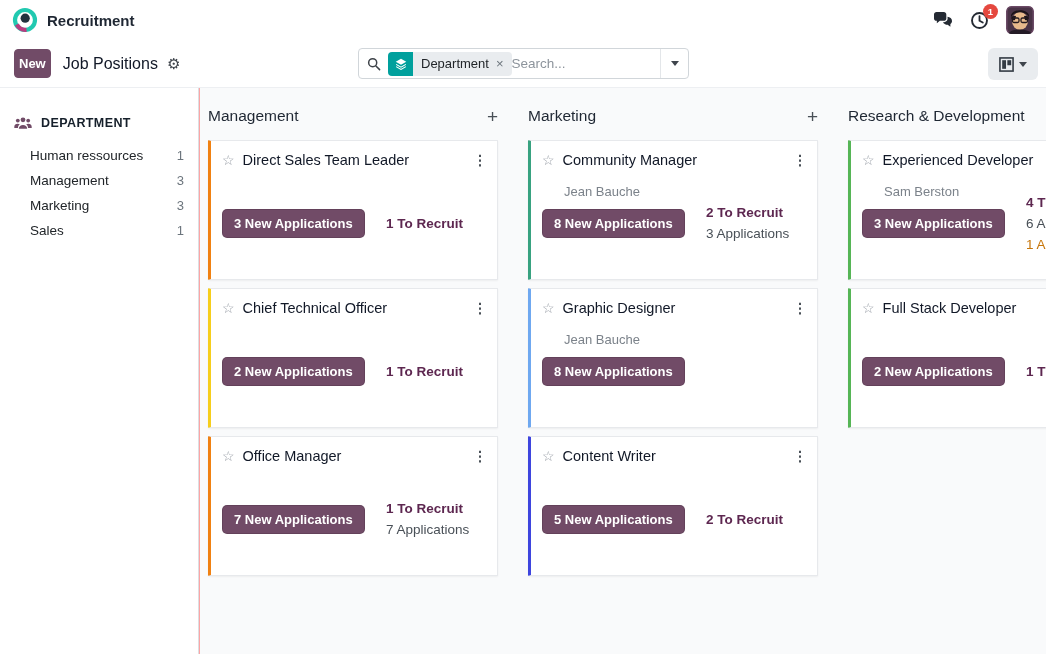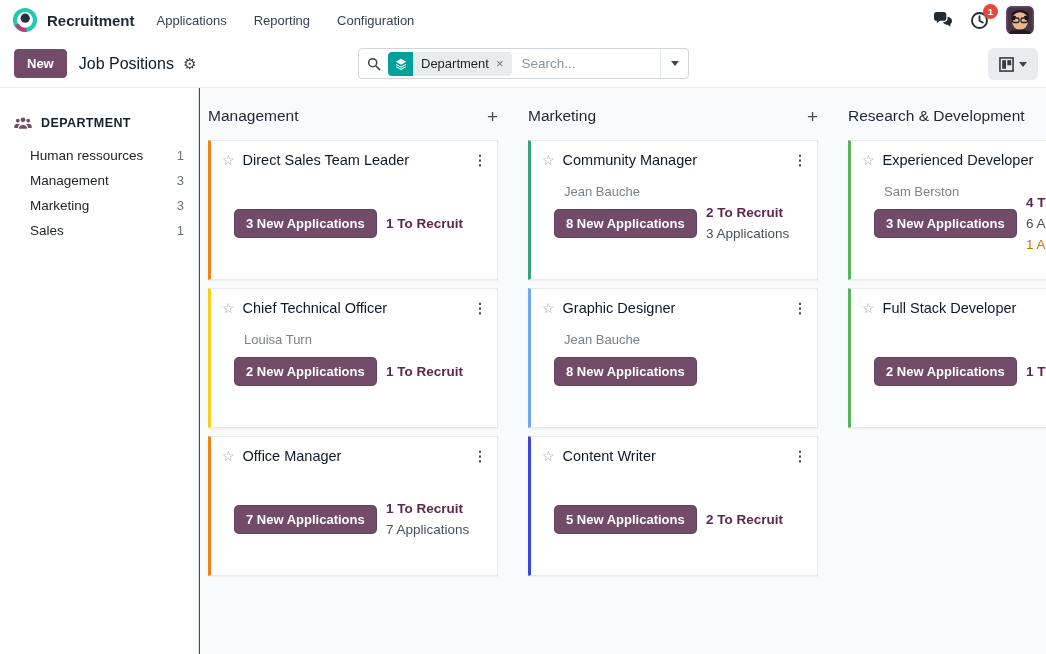--- a/index.html
+++ b/index.html
@@ -1,41 +1,41 @@
 <!DOCTYPE html>
 <html style="--primary: #714B67; --facet: #00A09D; --badge_red: #E5483F; --recruit: #5D2750; --warning: #C7760A; --selected_bg: #EBF1F0; --logo_teal: #21C9B0; --logo_magenta: #B83D7F; --logo_dark: #22313D;"><head>
 <meta charset="utf-8">
 <style>
   html,body{margin:0;padding:0;}
   body{font-family:"Liberation Sans",sans-serif;background:#fff;}
-  .viewport{position:relative;width:1046px;height:654px;overflow:hidden;background:#1d4ed8;}
+  .viewport{position:relative;width:1046px;height:654px;overflow:hidden;background:#fca5a5;}
 
   
   .navbar{position:absolute;top:0;left:0;right:0;height:40px;background:#fff;display:flex;align-items:center;padding:0 12px;box-sizing:border-box;}
   .brand{display:flex;align-items:center;gap:9px;margin-right:22px;}
   .app-name{font-size:15px;font-weight:600;color:#1f2733;}
   .nav-menus{display:flex;gap:27px;}
   .nav-menu{font-size:13px;color:#374151;cursor:pointer;}
   .nav-right{margin-left:auto;display:flex;align-items:center;gap:17px;}
   .icon-btn{position:relative;display:flex;align-items:center;cursor:pointer;}
   .badge{position:absolute;top:-7px;right:-9px;min-width:15px;height:15px;border-radius:8px;background:var(--badge_red);color:#fff;font-size:9.5px;font-weight:700;display:flex;align-items:center;justify-content:center;padding:0 3px;box-sizing:border-box;}
   .avatar{width:28px;height:28px;border-radius:5px;overflow:hidden;display:block;}
 
   
   .control{position:absolute;top:40px;left:0;right:0;height:48px;background:#fff;display:flex;align-items:center;padding:0 14px;box-sizing:border-box;border-bottom:1px solid #edeff2;}
-  .new-btn{background:var(--primary);color:#fff;border:1px solid var(--primary);border-radius:4px;font-size:13px;font-weight:700;padding:6px 12px;cursor:pointer;font-family:inherit;}
+  .new-btn{background:var(--primary);color:#fff;border:1px solid var(--primary);border-radius:4px;font-size:13px;font-weight:700;padding:6px 4px;cursor:pointer;font-family:inherit;}
   .view-title{font-size:16px;color:#111827;margin-left:12px;}
   .gear{font-size:15px;color:#3f454c;margin-left:9px;cursor:pointer;}
 
   .searchbar{position:absolute;left:358px;top:48px;width:331px;height:31px;border:1px solid #d1d6da;border-radius:4px;background:#fff;display:flex;align-items:center;padding-left:8px;box-sizing:border-box;}
   .facet{display:flex;height:24px;border-radius:4px;overflow:hidden;margin-left:7px;flex:none;}
   .facet-icon{width:25px;background:var(--facet);display:flex;align-items:center;justify-content:center;}
   .facet-label{background:#e9ecef;display:flex;align-items:center;gap:7px;padding:0 8px;font-size:13px;color:#212529;}
   .facet-x{font-size:13px;color:#6c757d;cursor:pointer;}
-  .search-ph{margin-left:10px;font-size:13.5px;color:#8d949c;}
+  .search-ph{font-size:13.5px;color:#8d949c;}
   .search-caret{margin-left:auto;width:27px;align-self:stretch;border-left:1px solid #e3e6e9;display:flex;align-items:center;justify-content:center;cursor:pointer;}
   .tri{width:0;height:0;border-left:4px solid transparent;border-right:4px solid transparent;border-top:5px solid #3f454c;}
 
   .switcher{position:absolute;right:8px;top:48px;width:50px;height:32px;background:#e9ecef;border-radius:6px;display:flex;align-items:center;justify-content:center;gap:5px;cursor:pointer;}
 
   
   .sidebar{position:absolute;top:88px;left:0;width:199px;bottom:0;background:#fff;border-right:1px solid #dcdfe3;box-sizing:border-box;}
   .side-header{display:flex;align-items:center;gap:9px;margin:28px 0 13px 14px;}
   .side-header-label{font-size:12.5px;font-weight:700;letter-spacing:.4px;color:#16202b;}
   .side-item{display:flex;align-items:center;margin:0 6px 0 12px;padding:5px 8px 5px 18px;font-size:13.5px;color:#212529;cursor:pointer;border-radius:2px;}
@@ -49,45 +49,40 @@
   .col-header{width:290px;height:32px;display:flex;align-items:center;justify-content:space-between;}
   .col-title{font-size:15.5px;font-weight:500;color:#1f2733;}
   .col-add{font-size:19px;color:#495057;cursor:pointer;line-height:1;}
   .card{position:relative;width:290px;height:140px;box-sizing:border-box;background:#fff;border:1px solid #e7e9ec;border-left:3px solid #ccc;border-radius:1px;box-shadow:0 1px 2px rgba(0,0,0,.05);margin-top:8px;padding:10px 10px 10px 11px;}
   .card-top{display:flex;align-items:flex-start;gap:8px;}
   .star{font-size:14px;color:#979da5;cursor:pointer;line-height:19px;}
   .card-title{font-size:14.5px;color:#111827;line-height:19px;cursor:pointer;}
   .kebab{margin-left:auto;font-size:14px;font-weight:700;color:#495057;cursor:pointer;line-height:19px;}
   .card-sub{margin-left:22px;margin-top:14px;font-size:13px;color:#7b828a;min-height:16px;}
   .card-footer{position:absolute;left:11px;top:44px;height:76px;width:268px;display:flex;align-items:center;}
-  .apps-btn{background:var(--primary);color:#fff;border:1px solid rgba(0,0,0,.12);border-radius:5px;font-size:13px;font-weight:700;padding:6px 11px;cursor:pointer;font-family:inherit;white-space:nowrap;margin-left:12px;}
+  .apps-btn{background:var(--primary);color:#fff;border:1px solid rgba(0,0,0,.12);border-radius:5px;font-size:13px;font-weight:700;padding:6px 11px;cursor:pointer;font-family:inherit;white-space:nowrap;}
   .stats{margin-left:auto;width:104px;text-align:left;}
   .stat{font-size:13.5px;line-height:21px;white-space:nowrap;}
   .stat-recruit{font-weight:700;color:var(--recruit);}
   .stat-normal{color:#495057;}
   .stat-warning{color:var(--warning);}
 </style>
 </head>
 <body>
 
 <div class="viewport">
 
   <div class="navbar">
     <div class="brand">
       <svg width="26" height="26" viewBox="0 0 26 26">
         <circle cx="13" cy="13" r="10" fill="none" stroke="var(--logo_teal)" stroke-width="4.2"></circle>
         <path d="M4.8 17.5 A10 10 0 0 0 14.5 22.8" fill="none" stroke="var(--logo_magenta)" stroke-width="4.2"></path>
         <circle cx="13.2" cy="11.2" r="4.6" fill="var(--logo_dark)"></circle>
       </svg>
       <span class="app-name">Recruitment</span>
-    </div>
-    <div class="nav-menus">
-      <span class="nav-menu">Applications</span>
-      <span class="nav-menu">Reporting</span>
-      <span class="nav-menu">Configuration</span>
     </div>
     <div class="nav-right">
       <span class="icon-btn">
         <svg width="20" height="18" viewBox="0 0 21 19">
           <path fill="#242a33" d="M1 3.6C1 2.2 2.2 1 3.6 1h7.8C12.8 1 14 2.2 14 3.6v4.2c0 1.4-1.2 2.6-2.6 2.6H7.2L4 12.9v-2.5h-.4C2.2 10.4 1 9.2 1 7.8z"></path>
           <path fill="#242a33" d="M15.2 6.2c2.6.3 4.8 2 4.8 4.3 0 1.3-.7 2.4-1.7 3.2v2.9l-2.9-2c-2.3-.1-4.2-1.2-5-2.8h1.2c2.1 0 3.8-1.7 3.8-3.8z"></path>
         </svg>
       </span>
       <span class="icon-btn">
         <svg width="19" height="19" viewBox="0 0 18 18">
@@ -201,21 +196,20 @@
               <div class="stat stat-recruit">1 To Recruit</div>
             </div>
           </div>
         </div>
         <div class="card" style="border-left-color: rgb(246, 206, 28);">
           <div class="card-top">
             <span class="star">☆</span>
             <span class="card-title">Chief Technical Officer</span>
             <span class="kebab">⋮</span>
           </div>
-          <div class="card-sub">Louisa Turn</div>
           <div class="card-footer">
             <button class="apps-btn">2 New Applications</button>
             <div class="stats">
               <div class="stat stat-recruit">1 To Recruit</div>
             </div>
           </div>
         </div>
         <div class="card" style="border-left-color: rgb(240, 129, 18);">
           <div class="card-top">
             <span class="star">☆</span>

